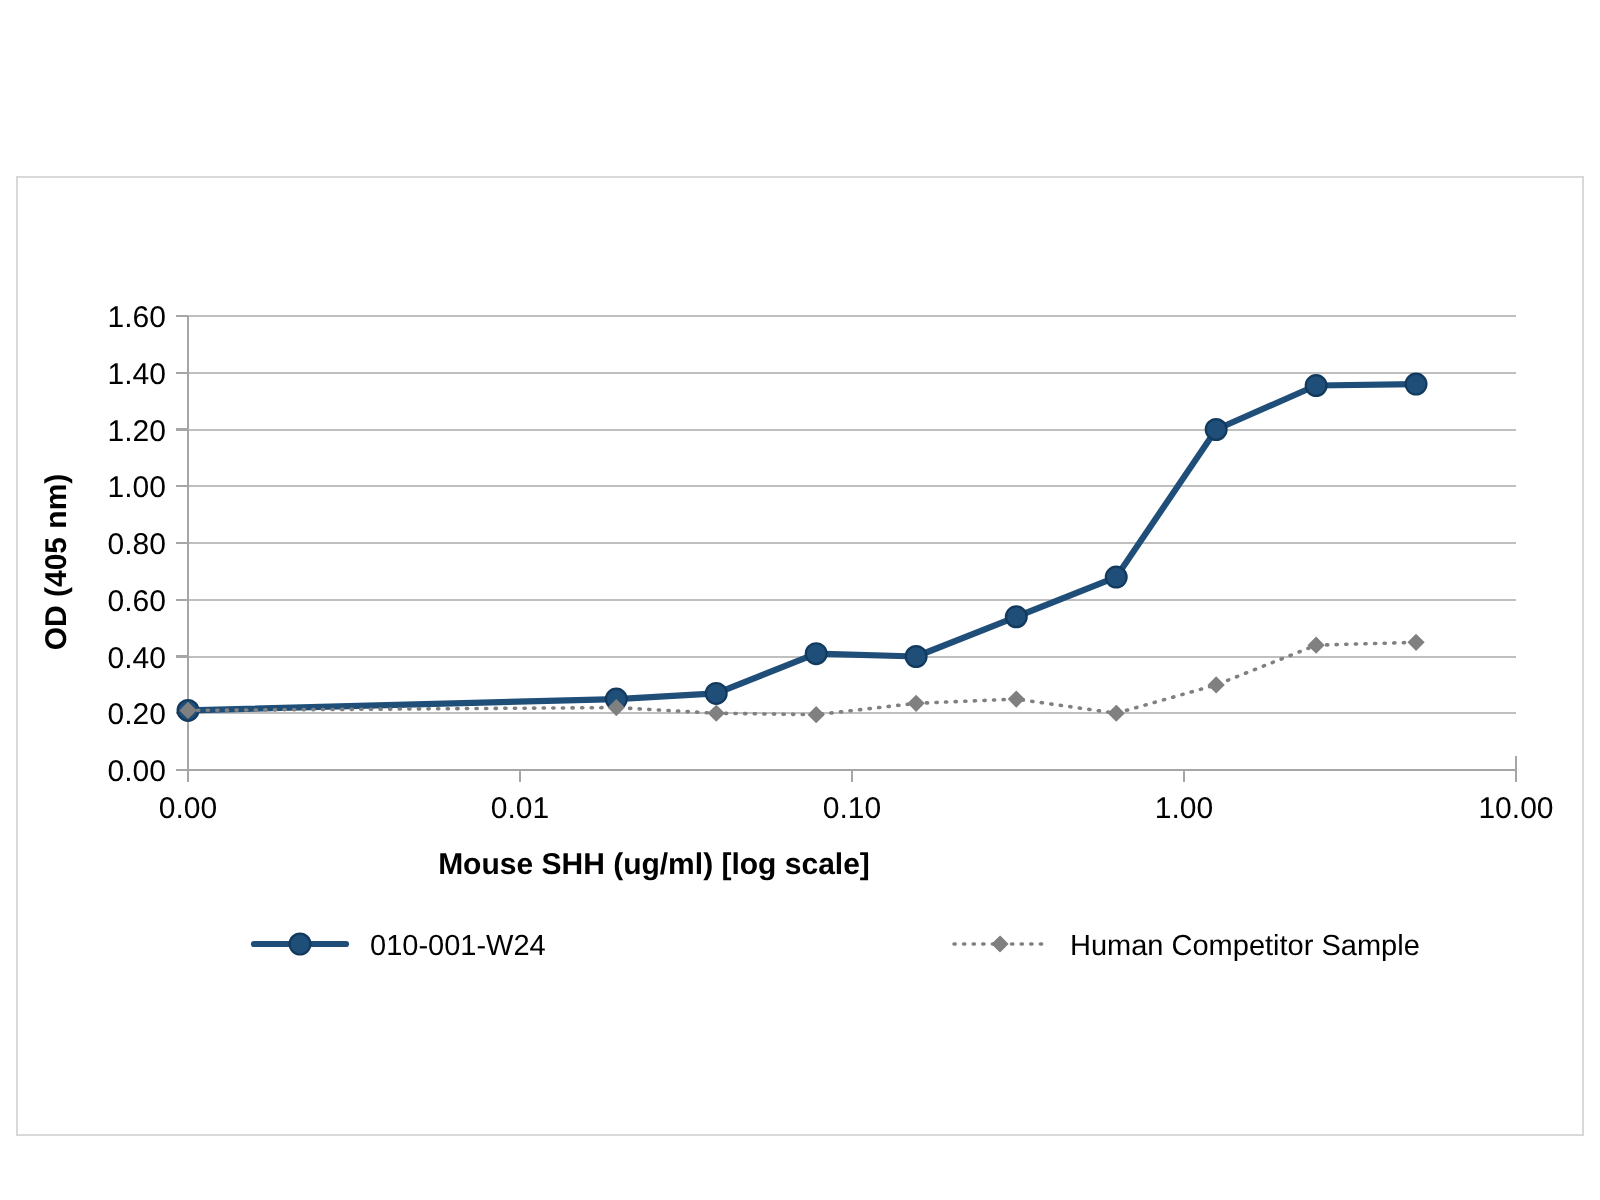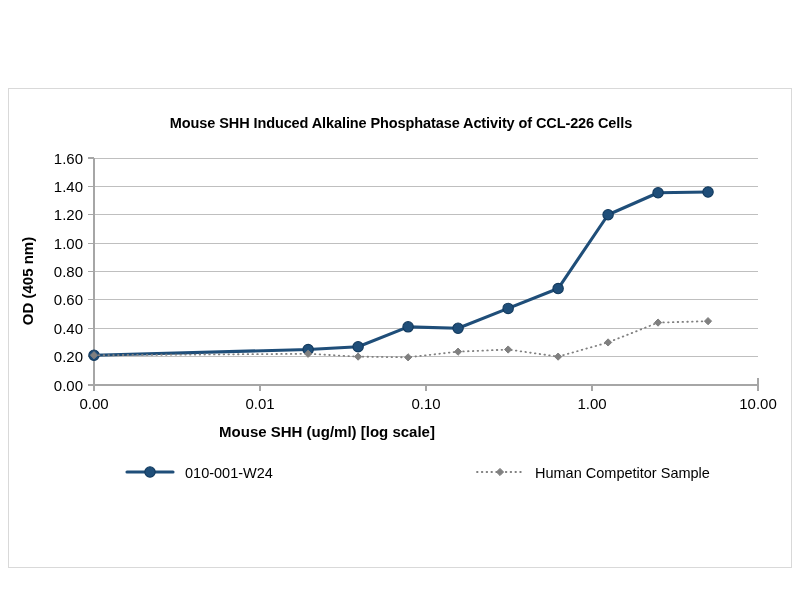--- a/index.html
+++ b/index.html
@@ -69,21 +69,20 @@
     stroke: #a6a6a6;
     stroke-width: 1.2;
     shape-rendering: crispEdges;
   }
 </style>
 </head>
 <body>
 
 <div id="chart-frame">
 
-  <div id="chart-title">Mouse SHH Induced Alkaline Phosphatase Activity of CCL-226 Cells</div>
 
   <svg id="plot-svg" width="784" height="480">
     <g id="gridlines">
         <line x1="85" y1="267.625" x2="749" y2="267.625" class="gridline"></line>
         <line x1="85" y1="239.25" x2="749" y2="239.25" class="gridline"></line>
         <line x1="85" y1="210.875" x2="749" y2="210.875" class="gridline"></line>
         <line x1="85" y1="182.5" x2="749" y2="182.5" class="gridline"></line>
         <line x1="85" y1="154.125" x2="749" y2="154.125" class="gridline"></line>
         <line x1="85" y1="125.75000000000003" x2="749" y2="125.75000000000003" class="gridline"></line>
         <line x1="85" y1="97.37500000000003" x2="749" y2="97.37500000000003" class="gridline"></line>

